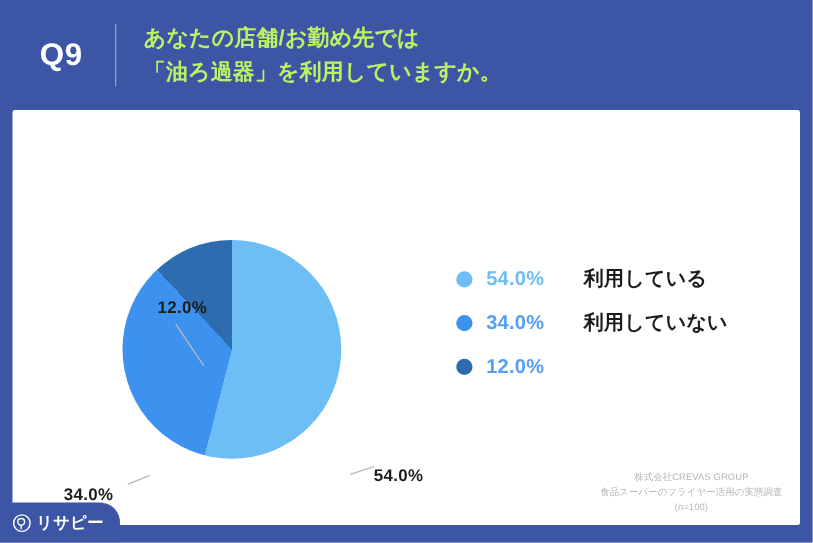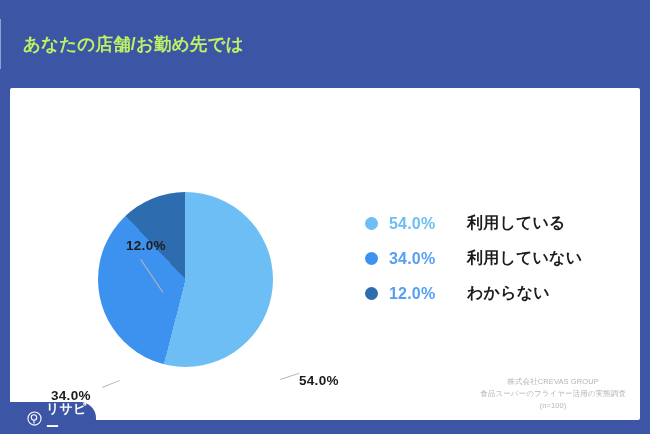--- a/index.html
+++ b/index.html
@@ -162,41 +162,43 @@
   .logo-tab {
     position: absolute;
     left: 0;
     bottom: 0;
     width: 96px;
     height: 32px;
     background: #3c55a5;
     border-top-right-radius: 16px;
     display: flex;
     align-items: center;
-    padding-left: 27px;
+    padding-left: 10px;
     box-sizing: border-box;
   }
   .logo-icon { width: 15px; height: 15px; flex: 0 0 auto; }
   .logo-text {
     margin-left: 4px;
     color: #ffffff;
     font-size: 13px;
     font-weight: bold;
     letter-spacing: 0.3px;
   }
 </style>
 </head>
 <body>
 
 <div id="root">
 
   <div class="header">
+    <div class="q-number">Q9</div>
     <div class="q-divider"></div>
     <div class="q-title">
       <div>あなたの店舗/お勤め先では</div>
+      <div>「油ろ過器」を利用していますか。</div>
     </div>
   </div>
 
   <div class="card">
 
     <div class="chart-area">
       <div class="pie" style="background: conic-gradient(rgb(108, 190, 245) 0deg, rgb(108, 190, 245) 194.4deg, rgb(61, 146, 240) 194.4deg, rgb(61, 146, 240) 316.8deg, rgb(44, 108, 175) 316.8deg, rgb(44, 108, 175) 360deg);"></div>
 
       <div class="leader leader-54"></div>
       <div class="leader leader-34"></div>
@@ -214,21 +216,20 @@
         <span class="legend-label">利用している</span>
       </div>
       <div class="legend-row">
         <span class="legend-dot" style="background:#3d92f0"></span>
         <span class="legend-pct" style="color:#55a0f2">34.0%</span>
         <span class="legend-label">利用していない</span>
       </div>
       <div class="legend-row">
         <span class="legend-dot" style="background:#2c6caf"></span>
         <span class="legend-pct" style="color:#55a0f2">12.0%</span>
-        <span class="legend-label">わからない</span>
       </div>
     </div>
 
     <div class="source">
       <div>株式会社CREVAS GROUP</div>
       <div>食品スーパーのフライヤー活用の実態調査</div>
       <div>(n=100)</div>
     </div>
   </div>
 

